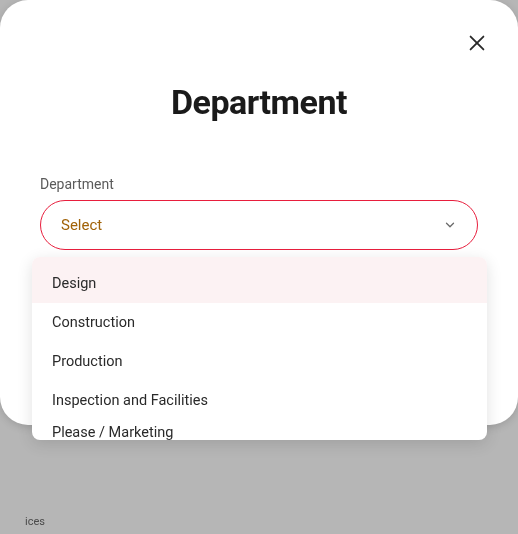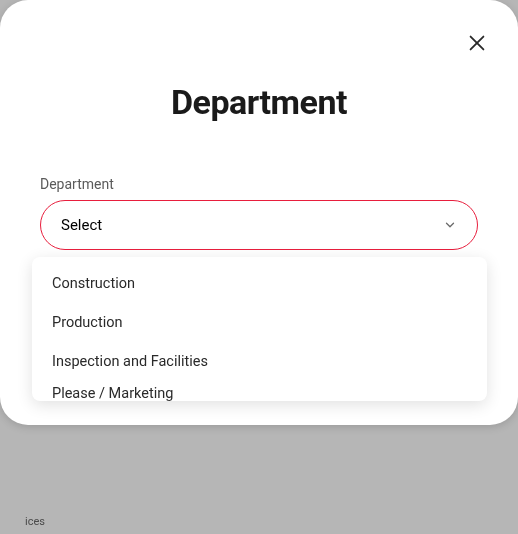--- a/index.html
+++ b/index.html
@@ -80,21 +80,21 @@
       padding: 0 20px;
       display: flex;
       align-items: center;
       justify-content: space-between;
       cursor: pointer;
       background: #ffffff;
     }
     
     .select-placeholder {
       font-size: 15px;
-      color: #000000;
+      color: #a16207;
     }
     
     .chevron {
       width: 14px;
       height: 14px;
       display: flex;
       align-items: center;
       justify-content: center;
     }
     
@@ -161,19 +161,20 @@
           <svg viewBox="0 0 24 24" fill="none" stroke="#6a6a6a" stroke-width="2.2" stroke-linecap="round" stroke-linejoin="round">
             <polyline points="6 9 12 15 18 9"></polyline>
           </svg>
         </span>
       </div>
     </div>
   </div>
 </div>
 
 <div class="dropdown">
+  <div class="dropdown-item highlighted">Design</div>
   <div class="dropdown-item">Construction</div>
   <div class="dropdown-item">Production</div>
   <div class="dropdown-item">Inspection and Facilities</div>
   <div class="dropdown-item partial">Please / Marketing</div>
 </div>
 
 <div class="bottom-text">ices</div>
 
 </body></html>

